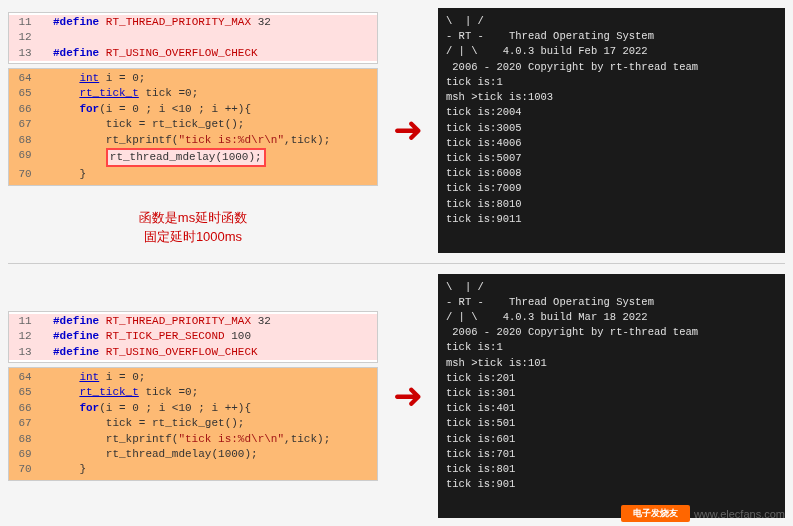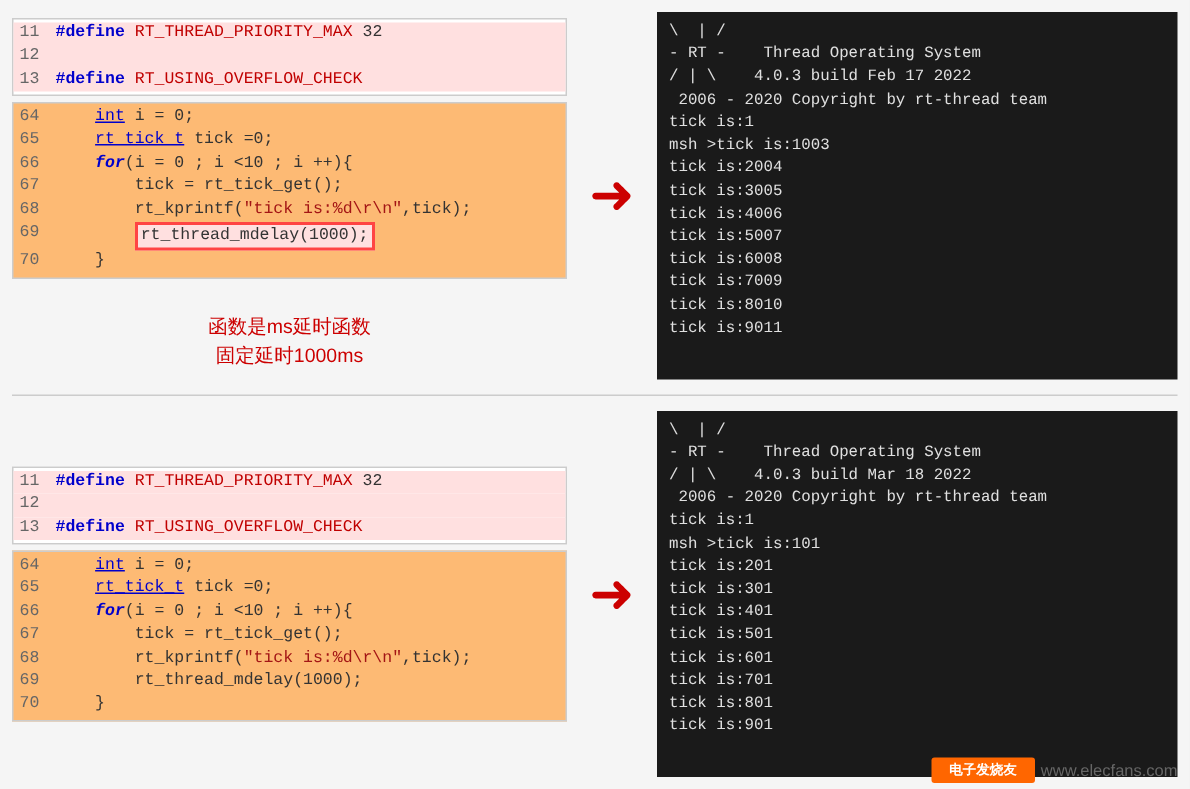--- a/index.html
+++ b/index.html
@@ -56,30 +56,30 @@
     }
 
     .code-line {
       display: flex;
       padding: 0 4px;
     }
 
     .line-num {
       color: #666;
       min-width: 24px;
-      text-align: left;
-      margin-right: 0;
+      text-align: center;
+      margin-right: 16px;
       user-select: none;
     }
 
     .code-content {
       color: #333;
     }
 
-    .keyword { color: #0000cc; font-weight: bold; font-style: italic; }
+    .keyword { color: #0000cc; font-weight: bold; }
     .define-kw { color: #0000cc; font-weight: bold; }
     .define-name { color: #c00000; font-weight: normal; text-align: center; }
     .string { color: #a31515; }
     .type { color: #0000cc; text-decoration: underline; }
     .highlight-box {
       background: #ffe0e0;
       border: 2px solid #ff4444;
       display: inline-block;
       padding: 0 2px;
     }
@@ -233,20 +233,21 @@
 
     <div class="left-panel">
 
       <div class="code-block-top">
         <div class="code-line highlight-line">
           <span class="line-num">11</span>
           <span class="code-content"><span class="define-kw">#define</span> <span class="define-name">RT_THREAD_PRIORITY_MAX</span> 32</span>
         </div>
         <div class="code-line highlight-line">
           <span class="line-num">12</span>
+          <span class="code-content"><span class="define-kw">#define</span> <span class="define-name">RT_TICK_PER_SECOND</span> 100</span>
         </div>
         <div class="code-line highlight-line">
           <span class="line-num">13</span>
           <span class="code-content"><span class="define-kw">#define</span> <span class="define-name">RT_USING_OVERFLOW_CHECK</span></span>
         </div>
       </div>
 
       <div class="code-block-main">
         <div class="code-line">
           <span class="line-num">64</span>

